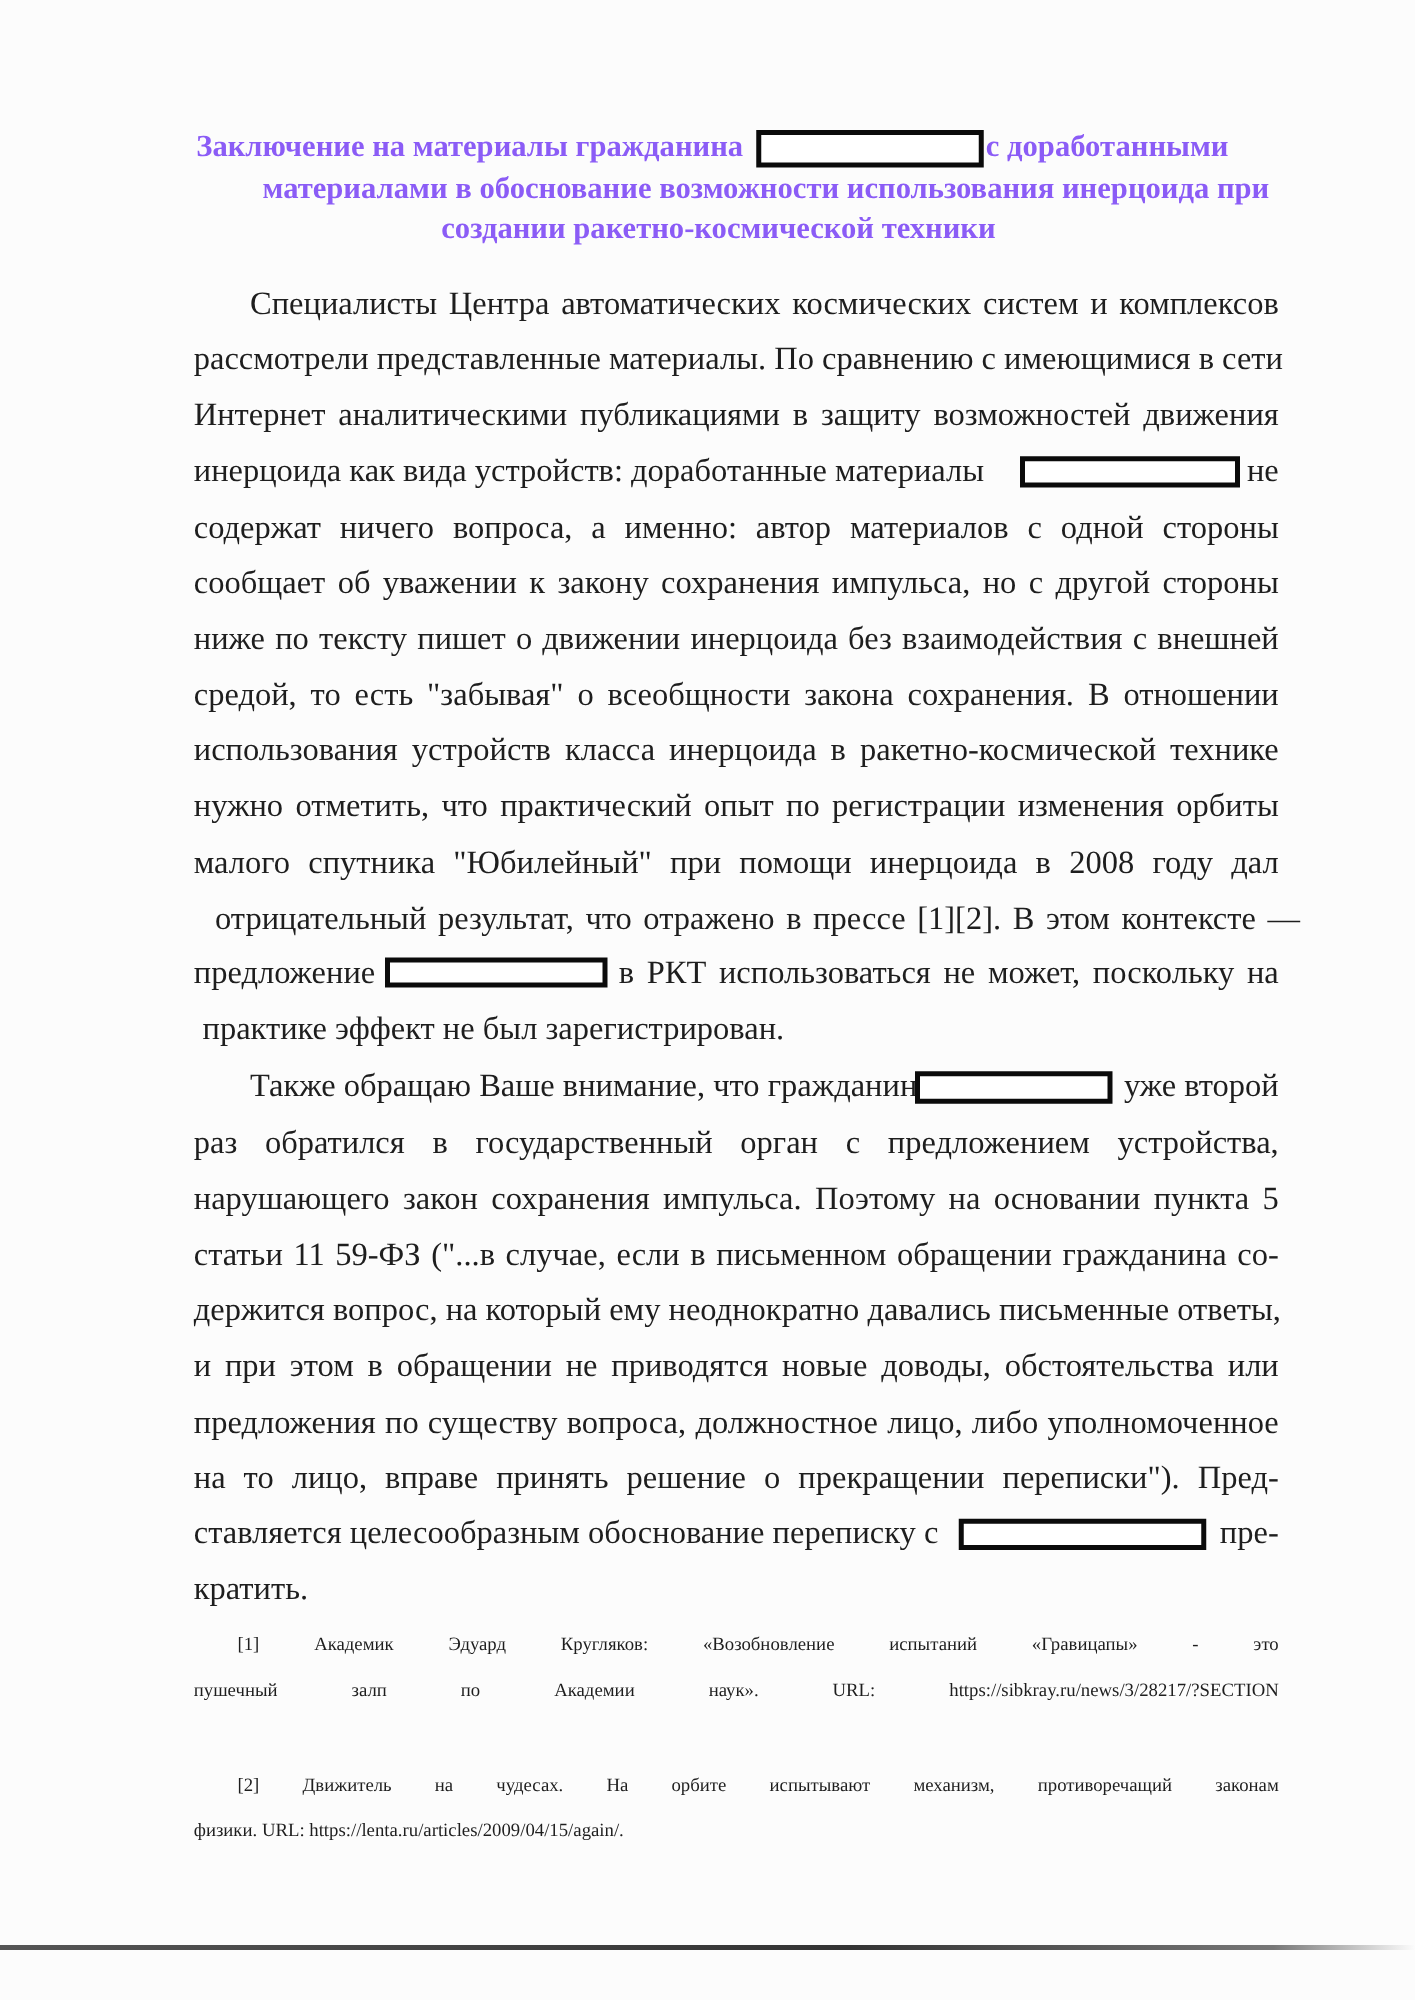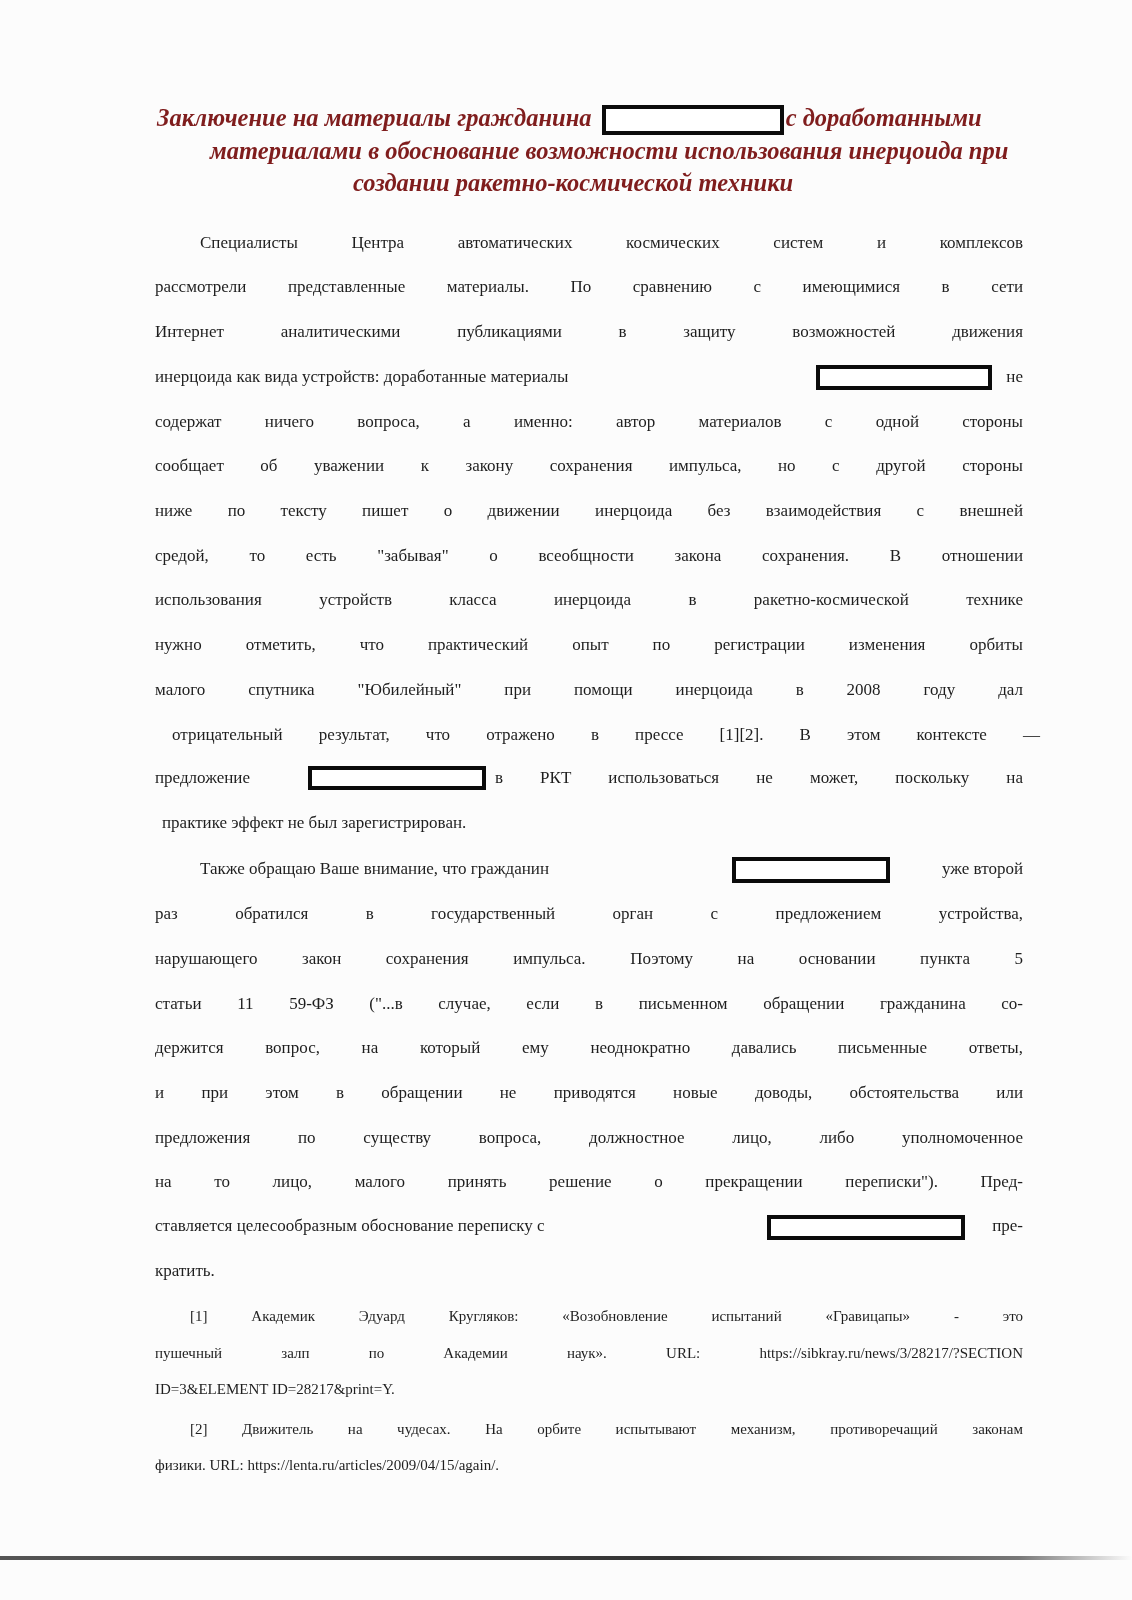--- a/index.html
+++ b/index.html
@@ -4,22 +4,22 @@
 <style>
   html, body { margin: 0; padding: 0; }
   body {
     width: 1132px; height: 1600px; overflow: hidden;
     background: #fdfdfd;
     font-family: "Liberation Serif", "DejaVu Serif", serif;
     color: #1e1e1e;
     position: relative;
   }
   .page { position: absolute; left: 0; top: 0; width: 1132px; height: 1600px; background: #fcfcfc; }
-  .line { position: absolute; white-space: nowrap; font-size: 17px; line-height: 30px; }
-  .title { position: absolute; font-weight: bold; font-size: 24.5px; line-height: 30px; white-space: nowrap; color: #7f1d1d; font-style: italic; }
+  .line { position: absolute; white-space: nowrap; font-size: 26px; line-height: 30px; }
+  .title { position: absolute; font-weight: bold; font-size: 24.5px; line-height: 30px; white-space: nowrap; color: #8b5cf6; }
   .just { text-align: justify; text-align-last: justify; }
   .redact {
     display: inline-block; vertical-align: middle;
     border: 4px solid #0b0b0b; background: #ffffff;
     box-sizing: border-box;
   }
   .fn { position: absolute; white-space: nowrap; font-size: 15px; line-height: 26px; }
   .bottom-rule {
     position: absolute; left: 0; top: 1556px; width: 1132px; height: 4px;
     background: linear-gradient(to right, #555 0%, #333 60%, #777 90%, rgba(120,120,120,0) 100%);
@@ -64,28 +64,27 @@
     <span>Также обращаю Ваше внимание, что гражданин</span>
     <span class="redact" style="width:158px; height:26px; position:absolute; left:532px; top:3px;"></span>
     <span style="position:absolute; right:0; top:0;">уже второй</span>
   </div>
   <div class="line just" style="left:155px; top:899px; width:868px;">раз обратился в государственный орган с предложением устройства,</div>
   <div class="line just" style="left:155px; top:944px; width:868px;">нарушающего закон сохранения импульса. Поэтому на основании пункта 5</div>
   <div class="line just" style="left:155px; top:989px; width:868px;">статьи 11 59-ФЗ ("...в случае, если в письменном обращении гражданина со-</div>
   <div class="line just" style="left:155px; top:1033px; width:868px;">держится вопрос, на который ему неоднократно давались письменные ответы,</div>
   <div class="line just" style="left:155px; top:1078px; width:868px;">и при этом в обращении не приводятся новые доводы, обстоятельства или</div>
   <div class="line just" style="left:155px; top:1123px; width:868px;">предложения по существу вопроса, должностное лицо, либо уполномоченное</div>
-  <div class="line just" style="left:155px; top:1167px; width:868px;">на то лицо, малого принять решение о прекращении переписки"). Пред-</div>
+  <div class="line just" style="left:155px; top:1167px; width:868px;">на то лицо, вправе принять решение о прекращении переписки"). Пред-</div>
   <div class="line" style="left:155px; top:1211px; width:868px;">
     <span>ставляется целесообразным обоснование переписку с</span>
     <span class="redact" style="width:198px; height:25px; position:absolute; left:612px; top:4px;"></span>
     <span style="position:absolute; right:0; top:0;">пре-</span>
   </div>
   <div class="line" style="left:155px; top:1256px;">кратить.</div>
 
   <div class="fn just" style="left:190px; top:1303px; width:833px;">[1] Академик Эдуард Кругляков: «Возобновление испытаний «Гравицапы» - это</div>
   <div class="fn just" style="left:155px; top:1340px; width:868px;">пушечный залп по Академии наук». URL: https://sibkray.ru/news/3/28217/?SECTION</div>
-  <div class="fn" style="left:155px; top:1376px;">ID=3&amp;ELEMENT ID=28217&amp;print=Y.</div>
   <div class="fn just" style="left:190px; top:1416px; width:833px;">[2] Движитель на чудесах. На орбите испытывают механизм, противоречащий законам</div>
   <div class="fn" style="left:155px; top:1452px;">физики. URL: https://lenta.ru/articles/2009/04/15/again/.</div>
 
   <div class="bottom-rule"></div>
 </div>
 
 </body></html>

